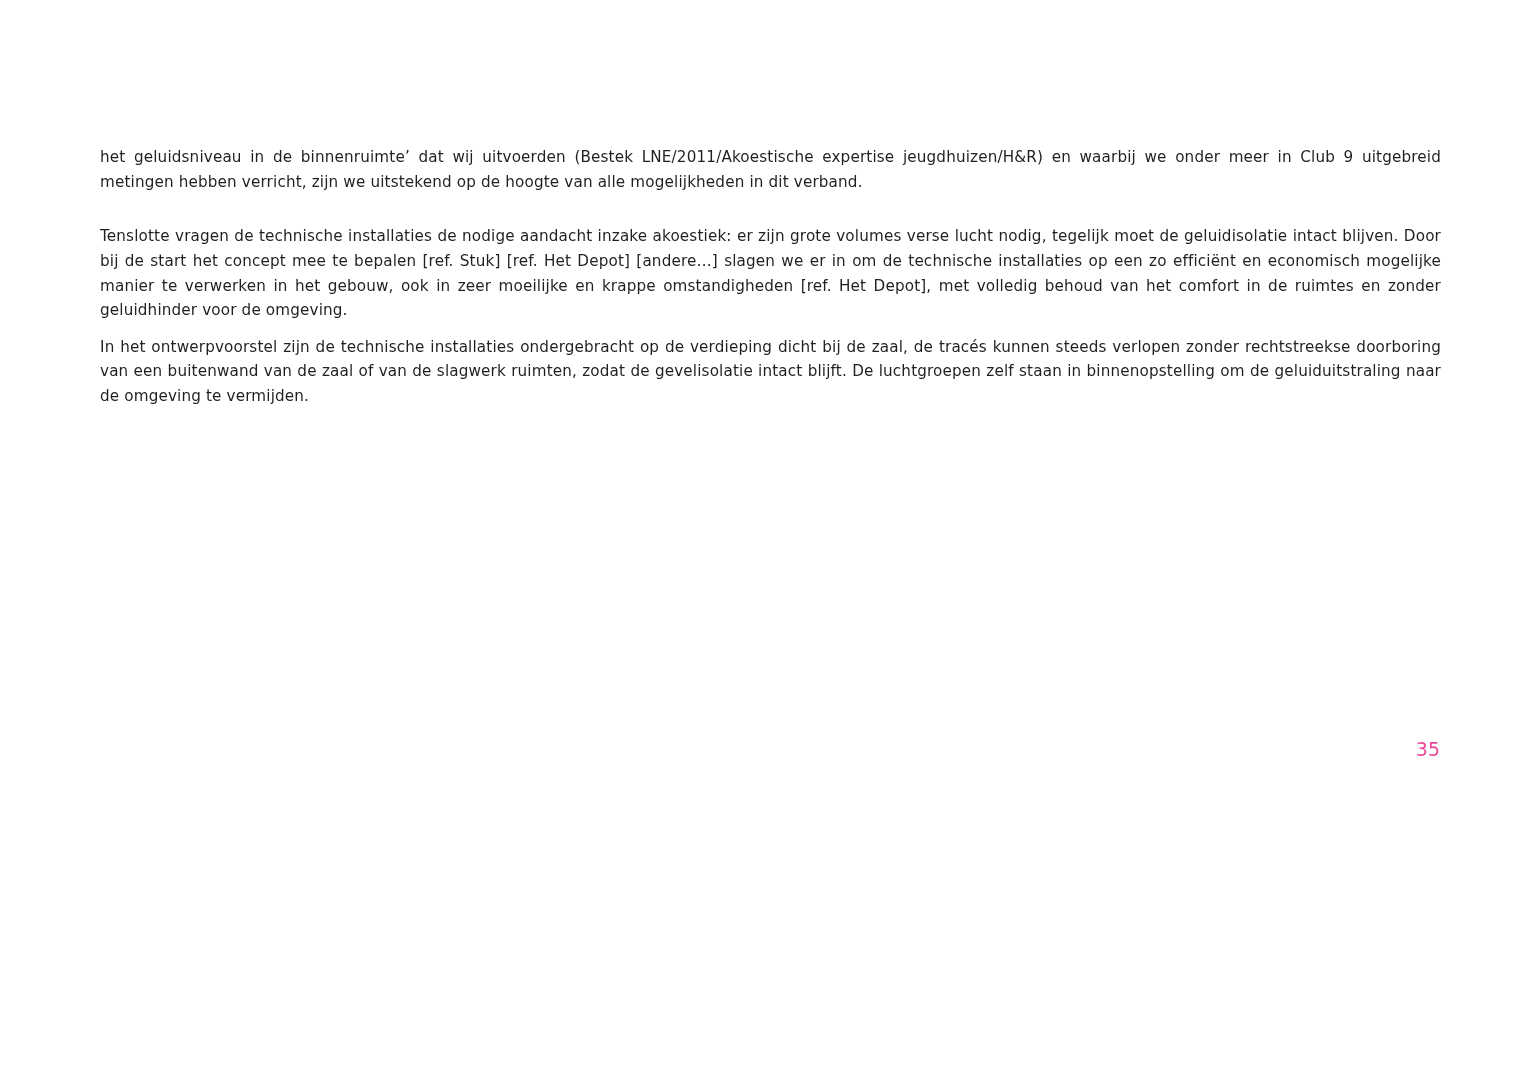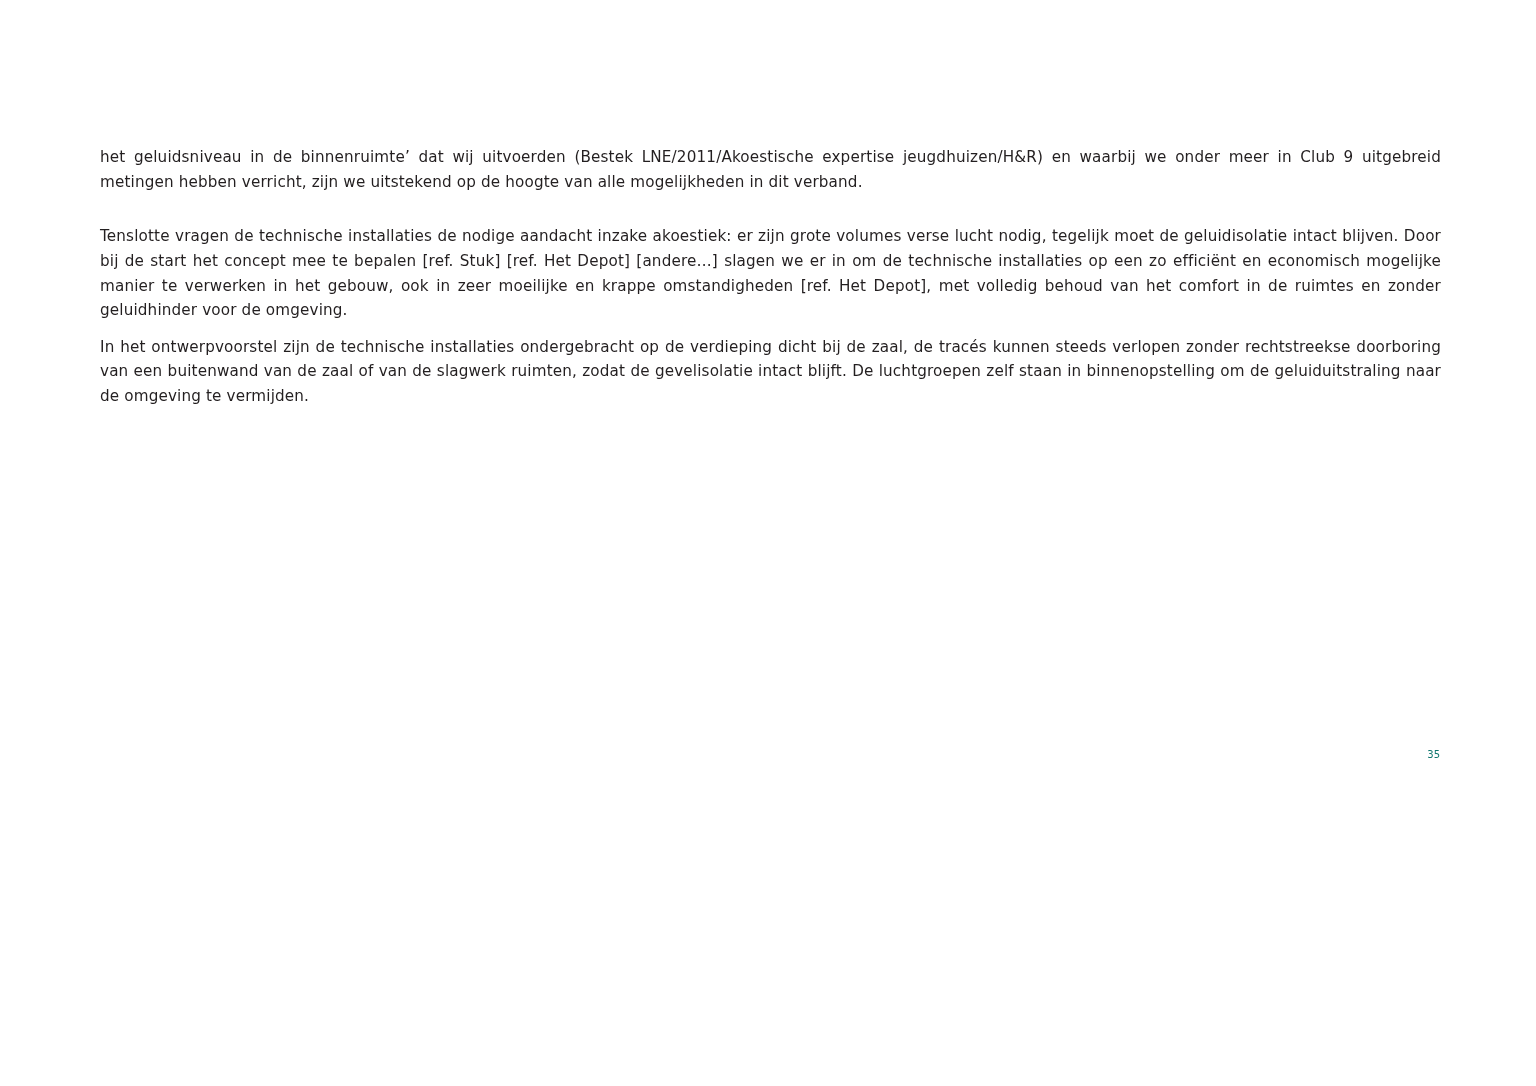--- a/index.html
+++ b/index.html
@@ -41,22 +41,22 @@
   .para-gap {
     height: 30px;
   }
   .para-tight {
     margin-top: 12px;
   }
   .page-number {
     position: absolute;
     right: 96px;
     bottom: 42px;
-    font-size: 10px;
-    color: #0f766e;
+    font-size: 19px;
+    color: #ec4899;
     font-family: "DejaVu Sans", sans-serif;
   }
 </style>
 </head>
 <body>
 
 <div class="page">
 
   <div class="content">
 

